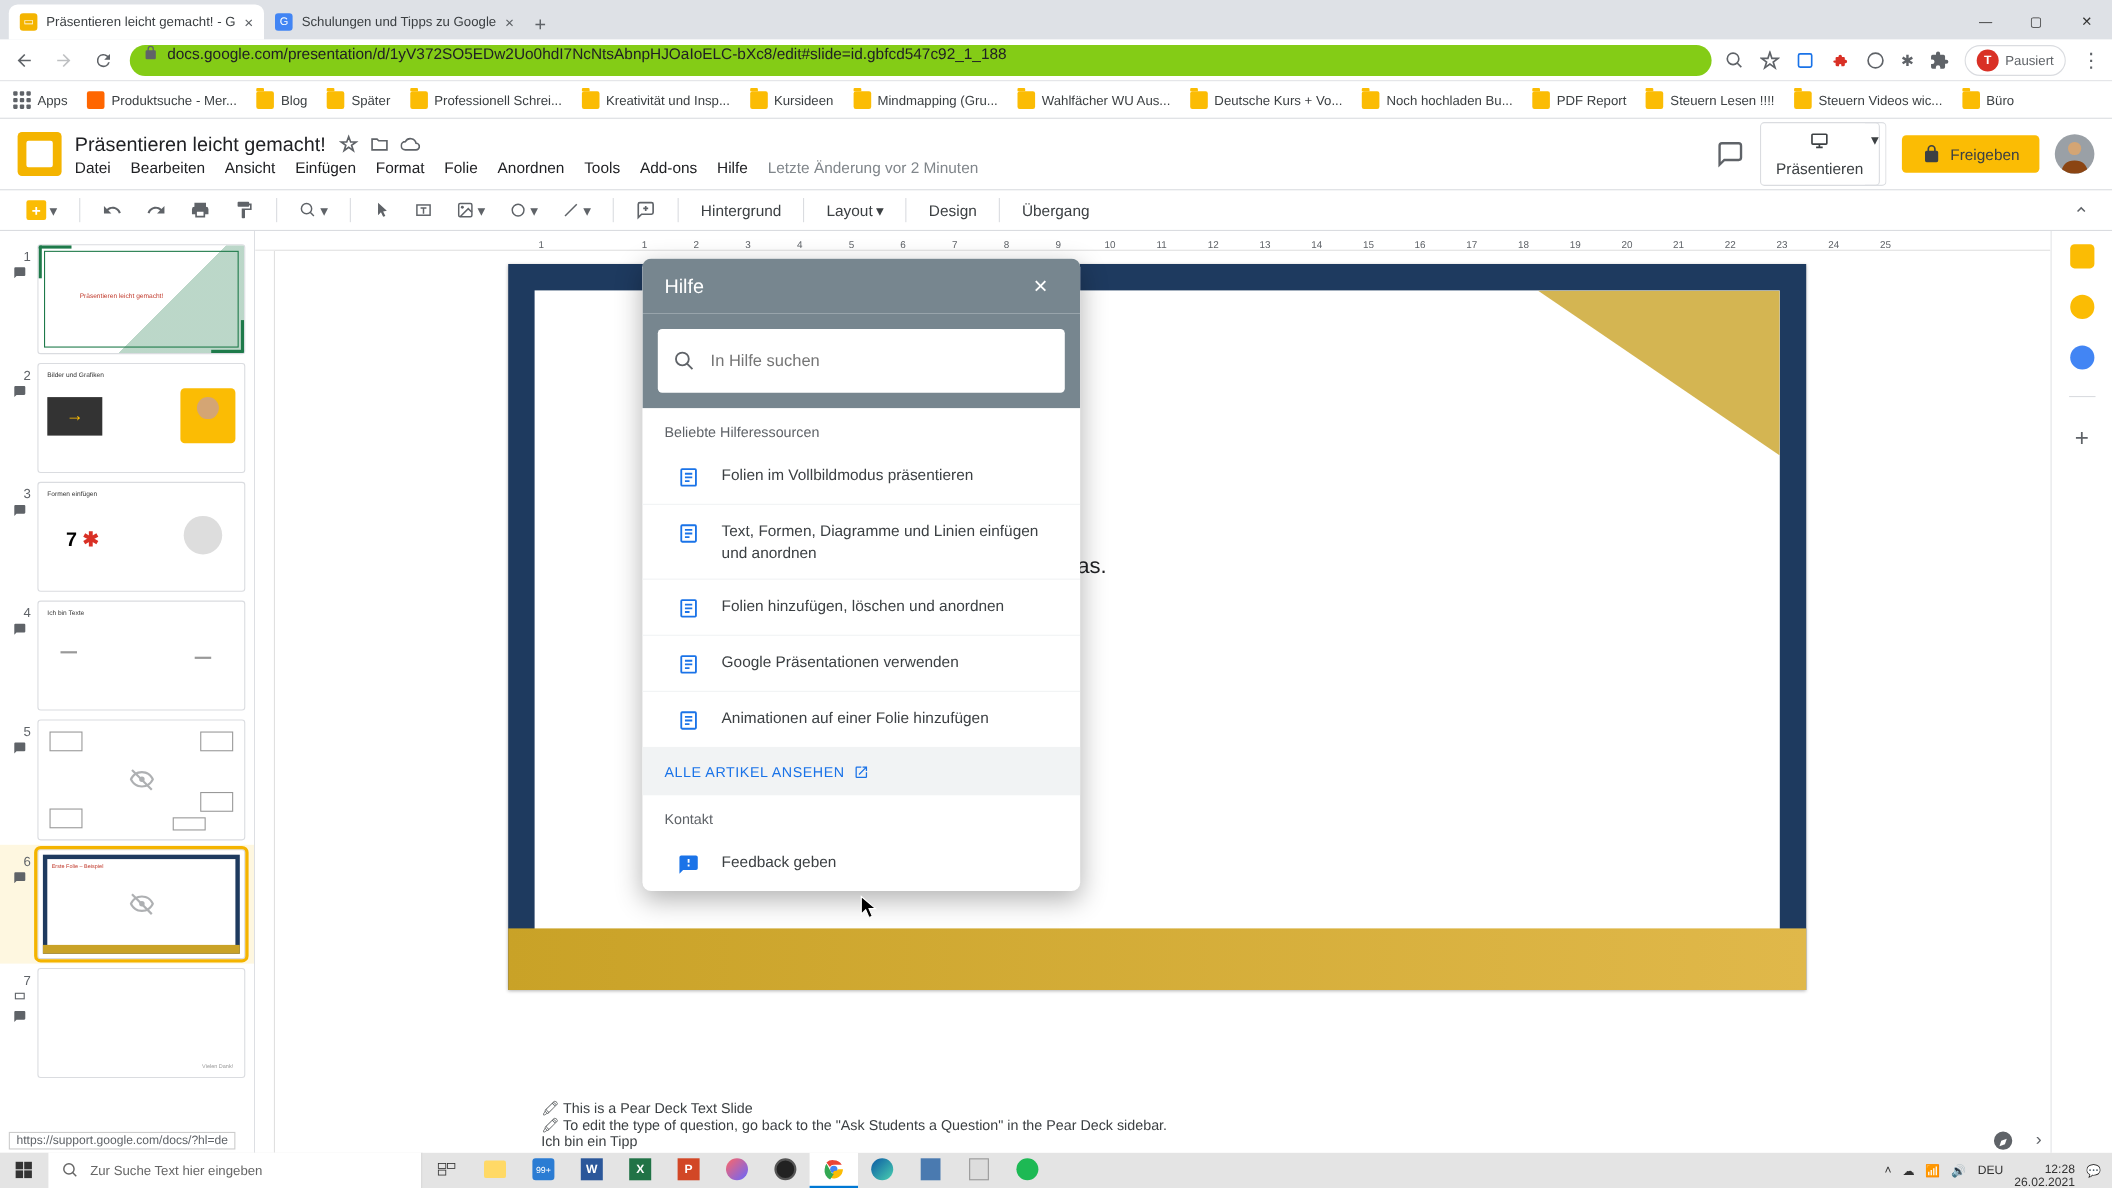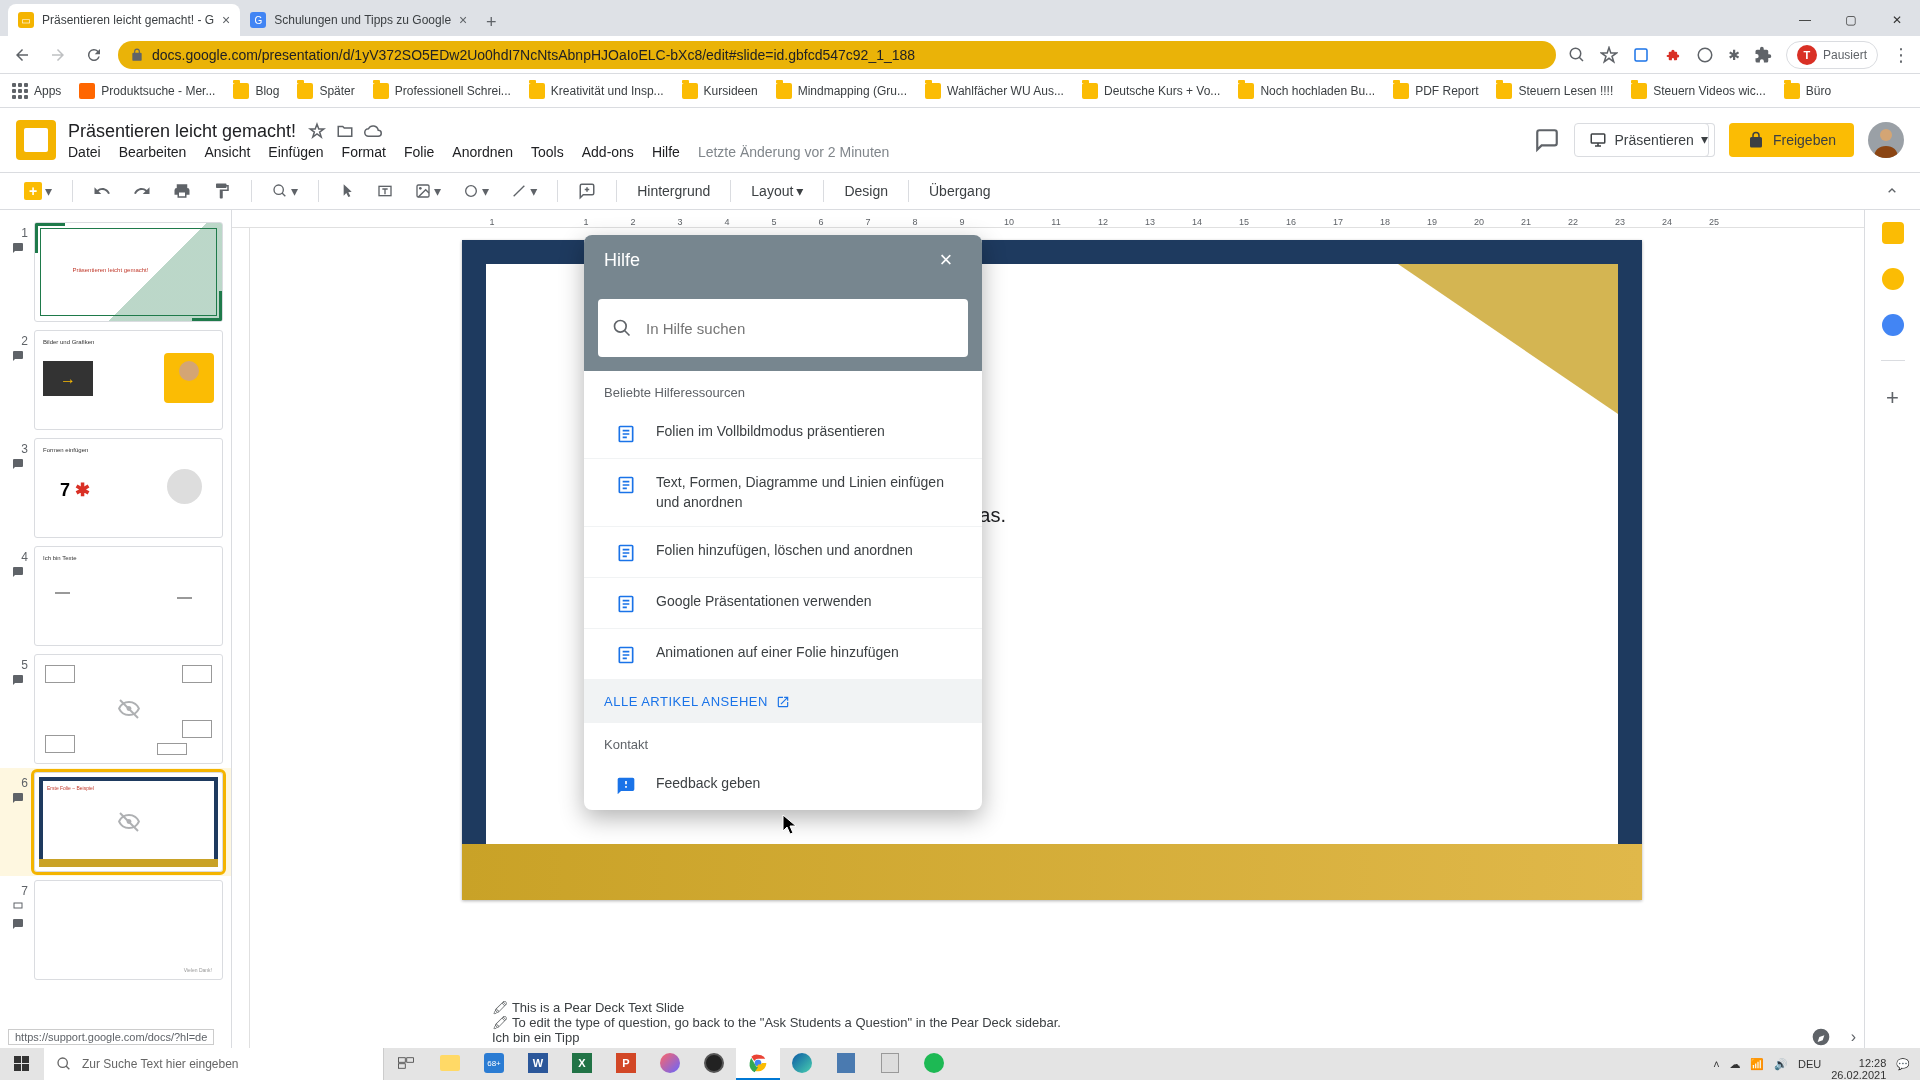--- a/index.html
+++ b/index.html
@@ -11,21 +11,21 @@
 .ctab.inactive { background: transparent; }
 .ctab .fav { width: 16px; height: 16px; background: #f4b400; border-radius: 3px; flex-shrink: 0; display:flex; align-items:center; justify-content:center; color:#fff; font-size:10px; }
 .ctab .title { white-space: nowrap; overflow: hidden; text-overflow: ellipsis; flex: 1; }
 .ctab .x { color: #5f6368; font-size: 14px; }
 .newtab { width: 28px; height: 28px; display:flex; align-items:center; justify-content:center; color:#5f6368; font-size:18px; }
 .win-controls { margin-left: auto; display: flex; }
 .win-controls div { width: 46px; height: 32px; display:flex; align-items:center; justify-content:center; color:#333; font-size:12px; }
 
 .chrome-bar { height: 38px; background: #fff; display: flex; align-items: center; padding: 0 10px; gap: 12px; border-bottom: 1px solid #dadce0; }
 .cbtn { width: 24px; height: 24px; display:flex; align-items:center; justify-content:center; color:#5f6368; }
-.omnibox { flex: 1; height: 28px; background: #eab308; border-radius: 14px; display:flex; align-items:center; padding: 0 12px; gap: 8px; color:#5f6368; font-size: 14px; }
+.omnibox { flex: 1; height: 28px; background: #84cc16; border-radius: 14px; display:flex; align-items:flex-start; padding: 0 12px; gap: 8px; color:#5f6368; font-size: 14px; }
 .omnibox .url { color:#202124; }
 .right-icons { display:flex; align-items:center; gap: 14px; }
 .right-icons .pill { border: 1px solid #dadce0; border-radius: 14px; padding: 3px 10px; display:flex; align-items:center; gap:6px; font-size:12px; color:#5f6368; }
 .avatar-t { width: 20px; height: 20px; border-radius: 50%; background: #d93025; color:#fff; display:flex; align-items:center; justify-content:center; font-size:11px; font-weight:bold; }
 
 .bookmarks { height: 34px; background: #fff; display:flex; align-items:center; padding: 0 12px; gap: 18px; font-size: 12px; color:#3c4043; border-bottom: 1px solid #dadce0; }
 .bm { display:flex; align-items:center; gap:6px; white-space:nowrap; }
 .bm-ico { width:16px; height:16px; background:#fbbc04; border-radius:2px; position:relative; }
 .bm-ico.folder::before { content:""; position:absolute; top:-3px; left:0; width:7px; height:3px; background:#fbbc04; border-radius:1px 1px 0 0; }
 .bm-ico.apps { background:transparent; display:grid; grid-template-columns:repeat(3,4px); grid-template-rows:repeat(3,4px); gap:2px; }
@@ -34,21 +34,21 @@
 
 .slides-header { height: 64px; display:flex; align-items:center; padding: 0 16px; }
 .logo { width: 40px; height: 40px; background:#f4b400; border-radius:4px; margin-right:12px; position:relative; }
 .logo::after { content:""; position:absolute; inset:8px; background:#fff; border-radius:2px; }
 .title-area { flex: 1; }
 .doc-title { font-size: 18px; color:#202124; display:flex; align-items:center; gap:12px; }
 .title-icons { display:flex; gap:10px; color:#5f6368; }
 .menu-row { display:flex; gap: 18px; font-size: 14px; color:#202124; margin-top:2px; }
 .menu-row .muted { color:#80868b; }
 .header-actions { display:flex; align-items:center; gap: 14px; }
-.present-btn { border: 1px solid #dadce0; border-radius: 4px; padding: 7px 14px; display:flex; align-items:center; gap:8px; font-size:14px; color:#3c4043; }
+.present-btn { border: 1px solid #dadce0; border-radius: 4px; padding: 7px 14px; display:flex; align-items:center; gap:8px; font-size:14px; color:#3c4043;flex-direction:column; }
 .present-dd { border: 1px solid #dadce0; border-left:none; border-radius: 0 4px 4px 0; padding: 7px 6px; margin-left:-14px; color:#3c4043; }
 .share-btn { background:#fbbc04; border-radius: 4px; padding: 8px 18px; display:flex; align-items:center; gap:8px; font-size:14px; color:#3c4043; font-weight:500; }
 .user-avatar { width: 36px; height: 36px; border-radius: 50%; background:#9aa0a6; overflow:hidden; display:flex; align-items:center; justify-content:center; }
 
 
 .toolbar { height: 38px; border-top: 1px solid #dadce0; border-bottom: 1px solid #dadce0; display:flex; align-items:center; padding: 0 18px; gap: 10px; color:#5f6368; font-size: 14px; position: relative; }
 .tb-sep { width: 1px; height: 22px; background:#dadce0; margin: 0 4px; }
 .tb-item { padding: 4px 6px; display:flex; align-items:center; gap:3px; }
 .tb-text { color:#3c4043; }
 .collapse { position:absolute; right: 20px; }
@@ -642,21 +642,21 @@
         <svg width="18" height="18" viewBox="0 0 24 24">
           <rect x="2" y="5" width="9" height="6" fill="none" stroke="#333"></rect>
           <rect x="13" y="5" width="9" height="6" fill="none" stroke="#333"></rect>
           <rect x="2" y="13" width="9" height="6" fill="none" stroke="#333"></rect>
         </svg>
       </div>
     <div class="ti">
         <div style="width:20px;height:16px;background:#ffd966;border-radius:2px"></div>
       </div>
     <div class="ti">
-        <div style="width:20px;height:20px;background:#2b7cd3;border-radius:3px;color:#fff;font-size:8px;display:flex;align-items:center;justify-content:center">68+</div>
+        <div style="width:20px;height:20px;background:#2b7cd3;border-radius:3px;color:#fff;font-size:8px;display:flex;align-items:center;justify-content:center">99+</div>
       </div>
     <div class="ti">
         <div style="width:20px;height:20px;background:#2b579a;color:#fff;font-size:11px;font-weight:bold;display:flex;align-items:center;justify-content:center">W</div>
       </div>
     <div class="ti">
         <div style="width:20px;height:20px;background:#217346;color:#fff;font-size:11px;font-weight:bold;display:flex;align-items:center;justify-content:center">X</div>
       </div>
     <div class="ti">
         <div style="width:20px;height:20px;background:#d24726;color:#fff;font-size:11px;font-weight:bold;display:flex;align-items:center;justify-content:center">P</div>
       </div>

